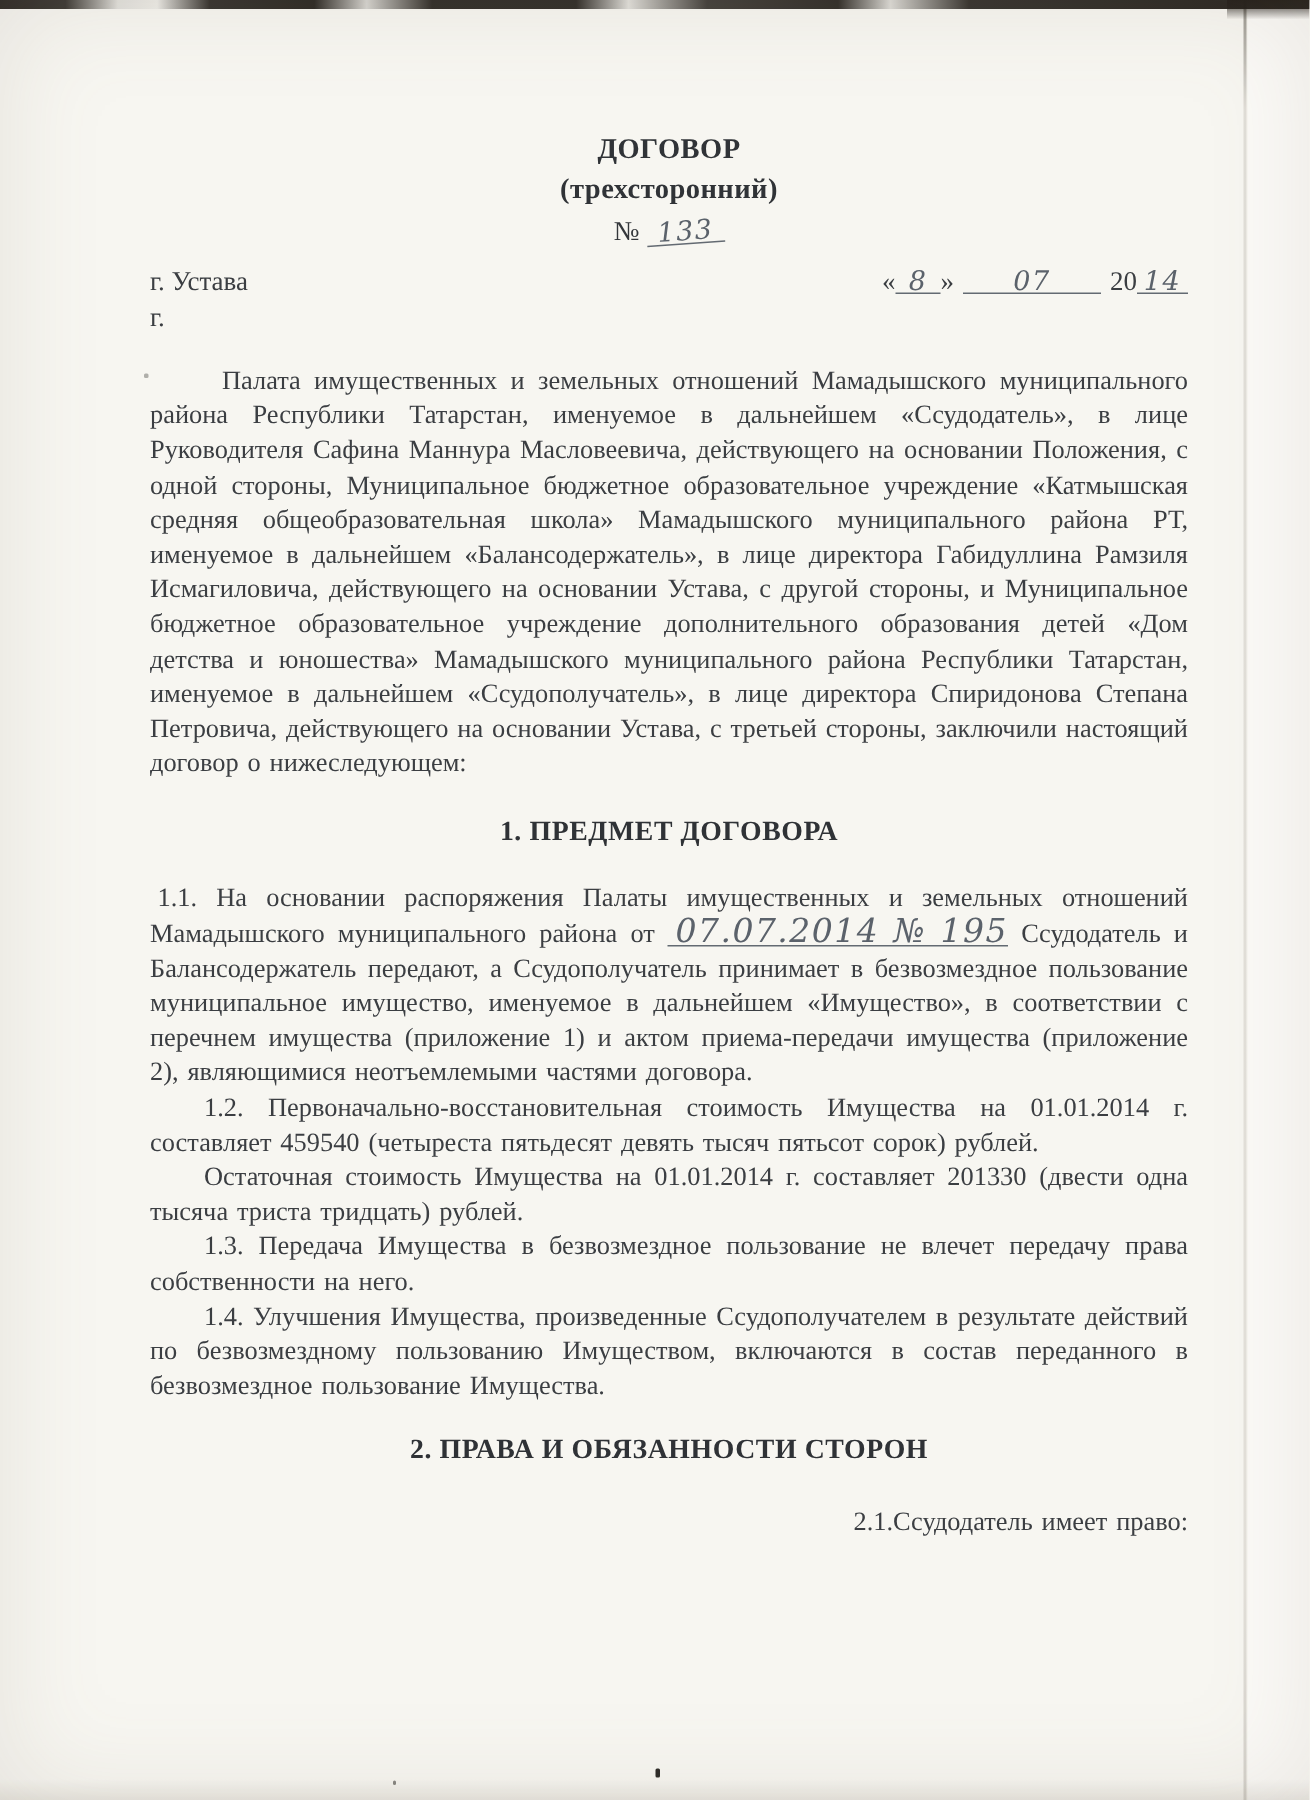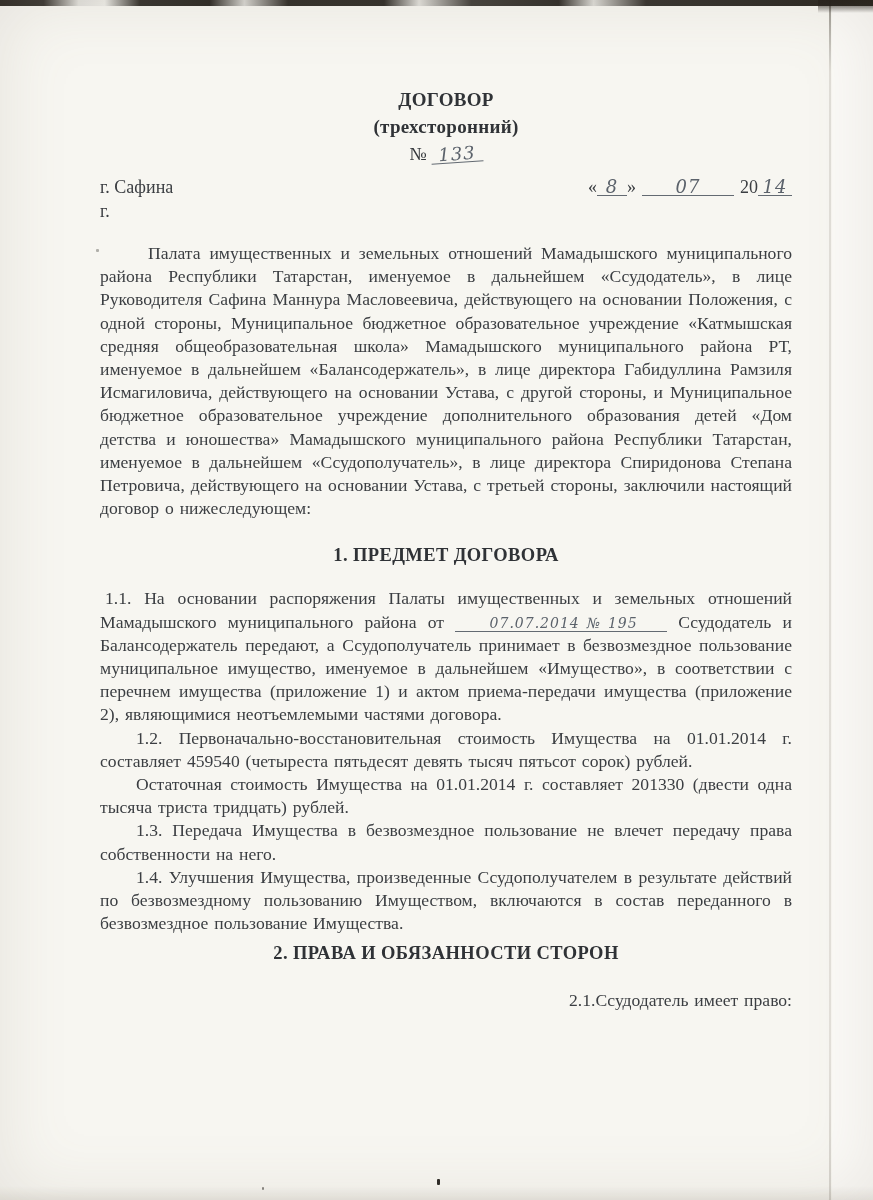--- a/index.html
+++ b/index.html
@@ -47,30 +47,30 @@
   .hw{font-family:"DejaVu Serif", serif;font-style:italic;color:#5b626b;
     font-size:18px;letter-spacing:1px;}
   .hw-line{display:inline-block;border-bottom:1.5px solid #636a72;
     text-align:center;line-height:15px;vertical-align:baseline;}
   .w-num{min-width:52px;transform:rotate(-4deg);}
   .w-day{min-width:30px;}
   .w-month{min-width:92px;margin:0 6px;}
   .w-year{min-width:34px;}
   .hw-ref{display:inline-block;border-bottom:1.5px solid #636a72;
     text-align:center;min-width:212px;line-height:15px;}
-  .hw-ref .hw{font-size:14px;white-space:nowrap;}
+  .hw-ref .hw{font-size:22px;white-space:nowrap;}
 
   .para{font-size:17.6px;line-height:23.2px;text-align:justify;margin:0;
     word-spacing:1.5px;}
   .preamble{margin-top:20px;text-indent:48px;}
   .ind{text-indent:36px;}
   .ind-sm{text-indent:5px;}
   .heading{font-weight:bold;text-align:center;color:#2f3236;font-size:18.5px;
     letter-spacing:.4px;margin:25px 0 21px 0;}
-  .heading.h2{margin-top:8px;margin-bottom:25px;}
+  .heading.h2{margin-top:22px;margin-bottom:25px;}
   .p21{text-align:right;text-indent:28px;}
 </style>
 </head>
 <body>
 
 <div class="edge-right-area"></div>
 <div class="edge-right-line"></div>
 <div class="edge-top"></div>
 <div class="corner-tr"></div>
 <div class="smudge-bottom"></div>
@@ -83,21 +83,21 @@
 
   <div class="title">ДОГОВОР</div>
   <div class="title t3">(трехсторонний)</div>
 
   <div class="num-line">
     <span>№</span>
     <span class="hw-line w-num"><span class="hw">133</span></span>
   </div>
 
   <div class="citydate">
-    <span>г. Сафина</span>
+    <span>г. Устава</span>
     <span>
       <span>«</span><span class="hw-line w-day"><span class="hw">8</span></span><span>»</span><span class="hw-line w-month"><span class="hw">07</span></span><span>20</span><span class="hw-line w-year"><span class="hw">14</span></span>
     </span>
   </div>
   <div class="city2">г.</div>
 
   <p class="para preamble">Палата имущественных и земельных отношений Мамадышского муниципального района Республики Татарстан, именуемое в дальнейшем «Ссудодатель», в лице Руководителя Сафина Маннура Масловеевича, действующего на основании Положения, с одной стороны, Муниципальное бюджетное образовательное учреждение «Катмышская средняя общеобразовательная школа» Мамадышского муниципального района РТ, именуемое в дальнейшем «Балансодержатель», в лице директора Габидуллина Рамзиля Исмагиловича, действующего на основании Устава, с другой стороны, и Муниципальное бюджетное образовательное учреждение дополнительного образования детей «Дом детства и юношества» Мамадышского муниципального района Республики Татарстан, именуемое в дальнейшем «Ссудополучатель», в лице директора Спиридонова Степана Петровича, действующего на основании Устава, с третьей стороны, заключили настоящий договор о нижеследующем:</p>
 
   <div class="heading">1. ПРЕДМЕТ ДОГОВОРА</div>
 

